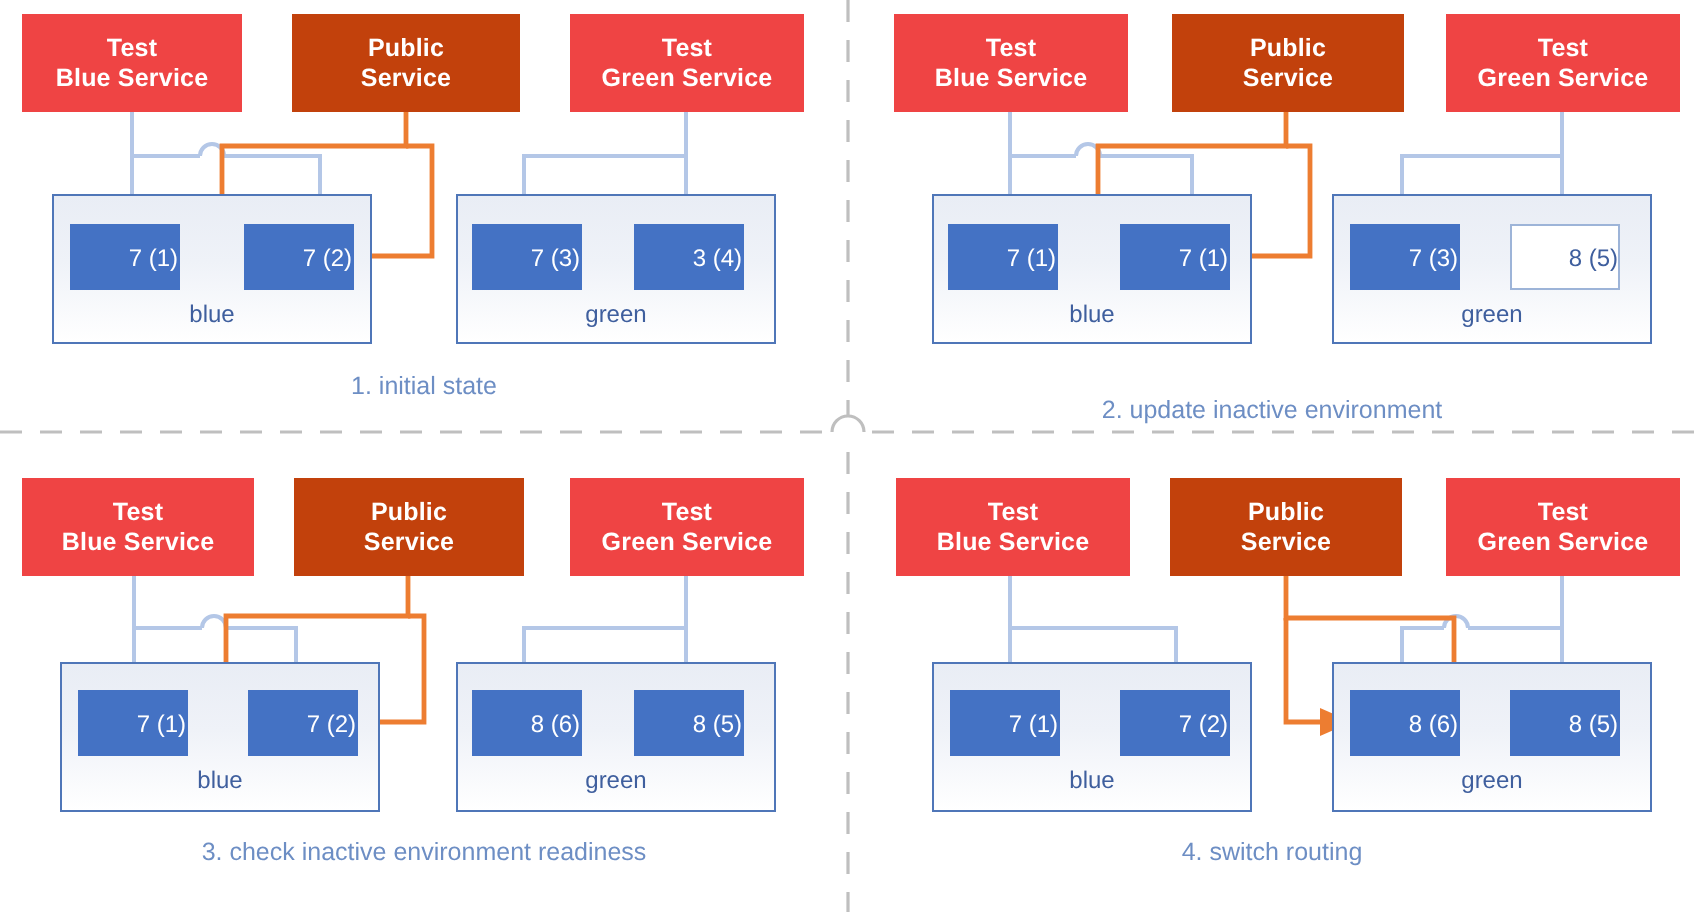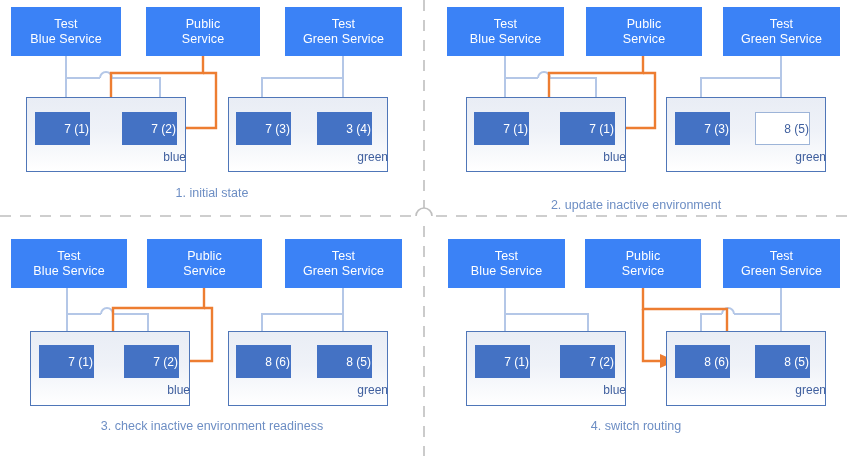--- a/index.html
+++ b/index.html
@@ -8,29 +8,29 @@
     font-family:"Liberation Sans","DejaVu Sans",sans-serif;
     overflow:hidden;position:relative;
   }
   #stage{position:absolute;inset:0;width:848px;height:456px;}
   svg.layer{position:absolute;left:0;top:0;width:848px;height:456px;overflow:visible;}
   .svc-box{
     position:absolute;display:flex;align-items:center;justify-content:center;
     text-align:center;color:#ffffff;font-size:12.5px;line-height:1.18;
     letter-spacing:.1px;box-sizing:border-box;
   }
-  .svc-test{background:#3b82f6;}
-  .svc-public{background:#3b82f6;}
+  .svc-test{background:#ef4444;font-weight:bold;}
+  .svc-public{background:#c2410c;font-weight:bold;}
   .env-box{
     position:absolute;box-sizing:border-box;
     border:1.1px solid #4f76b8;
     background:linear-gradient(180deg,#e9edf5 0%,#eff2f8 45%,#ffffff 100%);
   }
   .env-label{
-    position:absolute;text-align:right;color:#3f5f9e;font-size:12px;
+    position:absolute;text-align:center;color:#3f5f9e;font-size:12px;
   }
   .pod{
     position:absolute;display:flex;align-items:center;justify-content:flex-end;
     box-sizing:border-box;font-size:12px;color:#ffffff;
     background:#4472c4;border:1px solid #4472c4;
   }
   .pod.pending{background:#ffffff;color:#3f5f9e;border:1.3px solid #9db4d8;}
   .caption{
     position:absolute;text-align:center;color:#6d8ec4;font-size:12.5px;
     white-space:nowrap;

